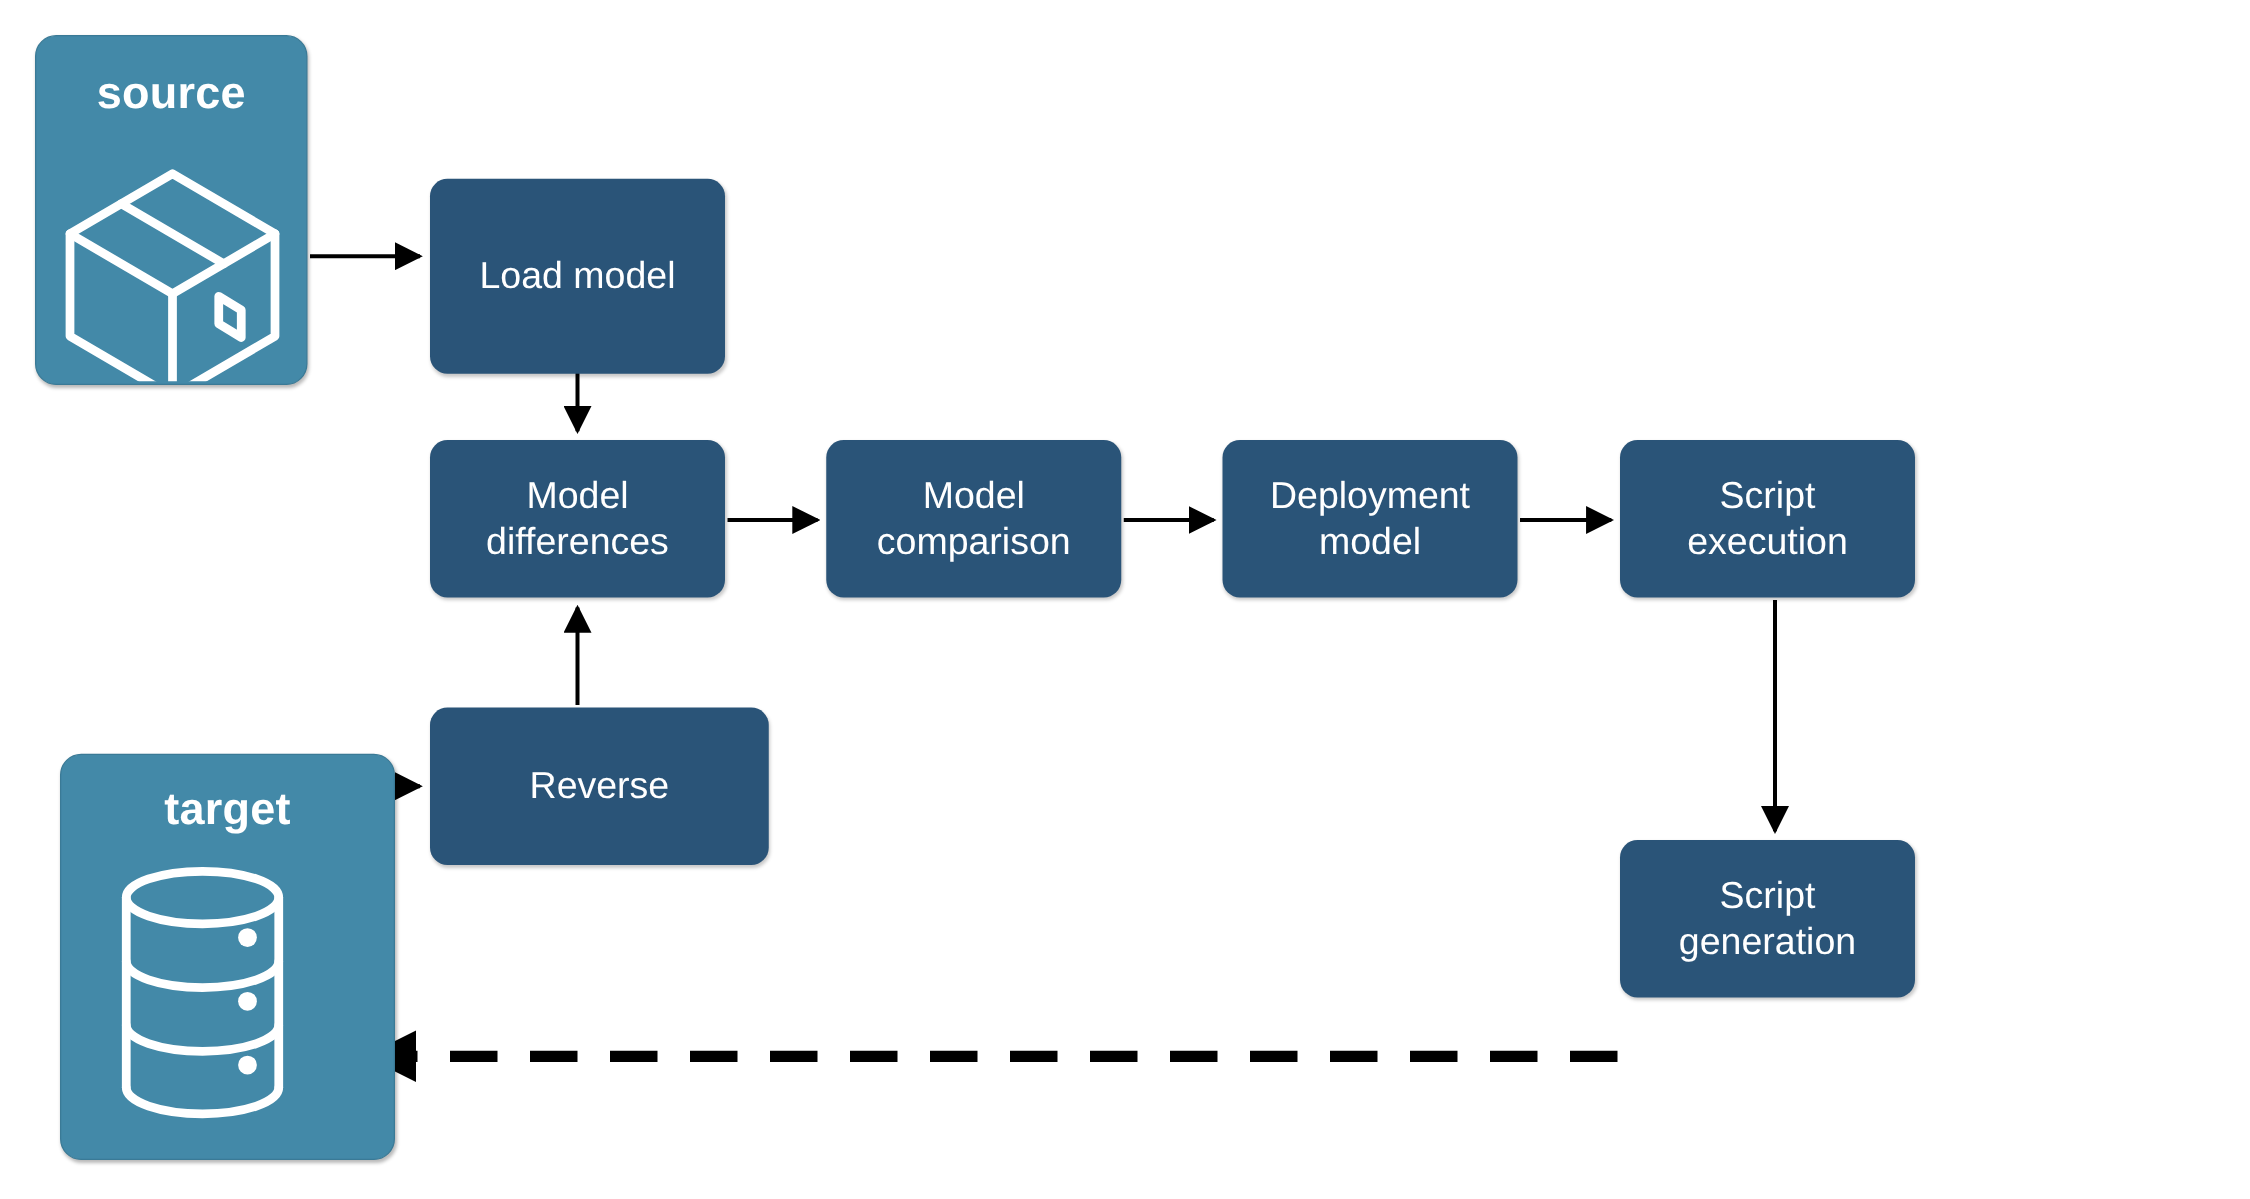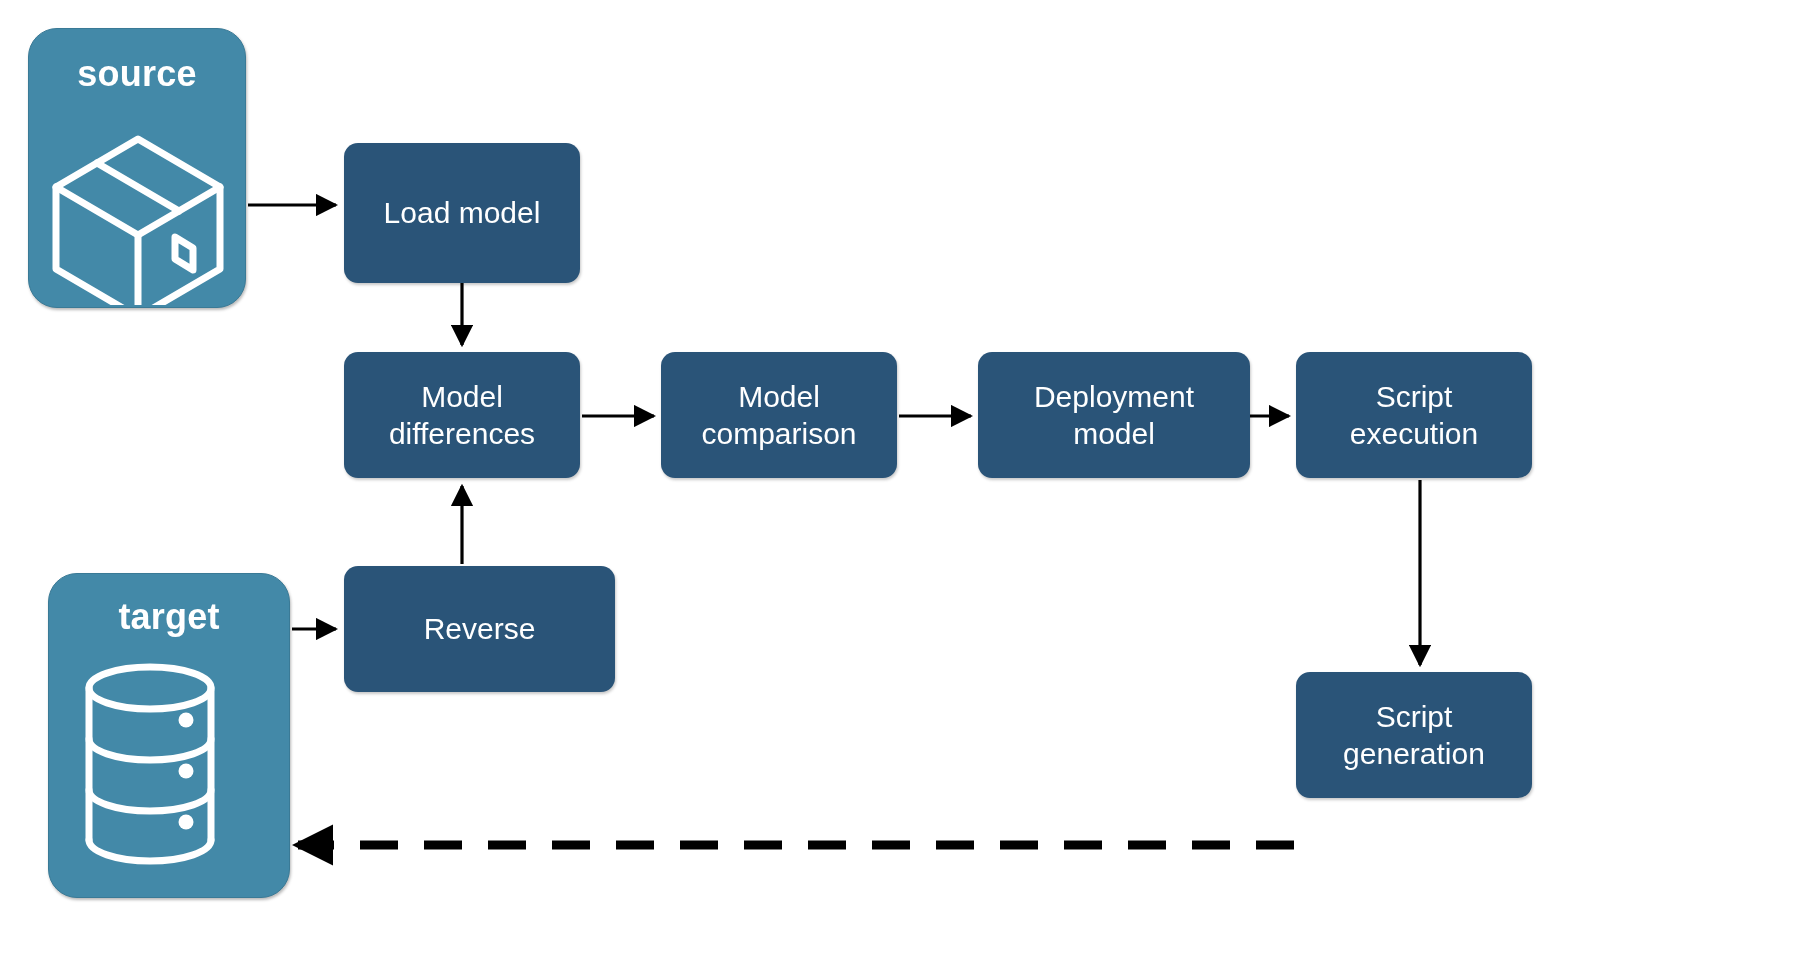--- a/index.html
+++ b/index.html
@@ -14,21 +14,21 @@
     position: relative;
     width: 1800px;
     height: 959px;
     background: #ffffff;
     overflow: hidden;
   }
   .endpoint {
     position: absolute;
     background: #4389a8;
     border: 1px solid #3a7a96;
-    border-radius: 29px;
+    border-radius: 17px;
     box-sizing: border-box;
     box-shadow: 1px 2px 3px rgba(0,0,0,0.28);
   }
   .endpoint-label {
     position: absolute;
     left: 0;
     right: 0;
     text-align: center;
     color: #ffffff;
     font-weight: bold;
@@ -115,21 +115,21 @@
           <path d="M109 120 L109 202"></path>
 
           <path d="M68 48 L150 96"></path>
 
           <path d="M146 122 L164 133 L164 155 L146 144 Z"></path>
         </g>
       </svg>
     </div>
   </div>
 
-  <div class="endpoint" style="left:48px; top:573px; width:242px; height:325px;">
+  <div class="endpoint" style="left:48px; top:603px; width:268px; height:325px;">
     <div class="endpoint-label" style="top:22px;">target</div>
     <div class="endpoint-icon" style="top:88px;">
       <svg width="242" height="215" viewBox="0 0 242 215" style="display:block;margin:0 auto;">
         <g fill="none" stroke="#ffffff" stroke-width="7" stroke-linecap="round">
 
           <path d="M40 26 L40 178"></path>
           <path d="M162 26 L162 178"></path>
 
           <ellipse cx="101" cy="26" rx="61" ry="21"></ellipse>
 
@@ -141,39 +141,39 @@
         </g>
         <g fill="#ffffff">
           <circle cx="137" cy="58" r="7.5"></circle>
           <circle cx="137" cy="109" r="7.5"></circle>
           <circle cx="137" cy="160" r="7.5"></circle>
         </g>
       </svg>
     </div>
   </div>
 
-  <div class="process" style="left:344px; top:143px; width:236px; height:140px;">
+  <div class="process" style="left:344px; top:143px; width:236px; height:156px;">
     <span>Load model</span>
   </div>
 
   <div class="process" style="left:344px; top:352px; width:236px; height:126px;">
     <div style="width:100%;">
       <span>Model</span>
       <span>differences</span>
     </div>
   </div>
 
   <div class="process" style="left:661px; top:352px; width:236px; height:126px;">
     <div style="width:100%;">
       <span>Model</span>
       <span>comparison</span>
     </div>
   </div>
 
-  <div class="process" style="left:978px; top:352px; width:272px; height:126px;">
+  <div class="process" style="left:978px; top:352px; width:236px; height:126px;">
     <div style="width:100%;">
       <span>Deployment</span>
       <span>model</span>
     </div>
   </div>
 
   <div class="process" style="left:1296px; top:352px; width:236px; height:126px;">
     <div style="width:100%;">
       <span>Script</span>
       <span>execution</span>

